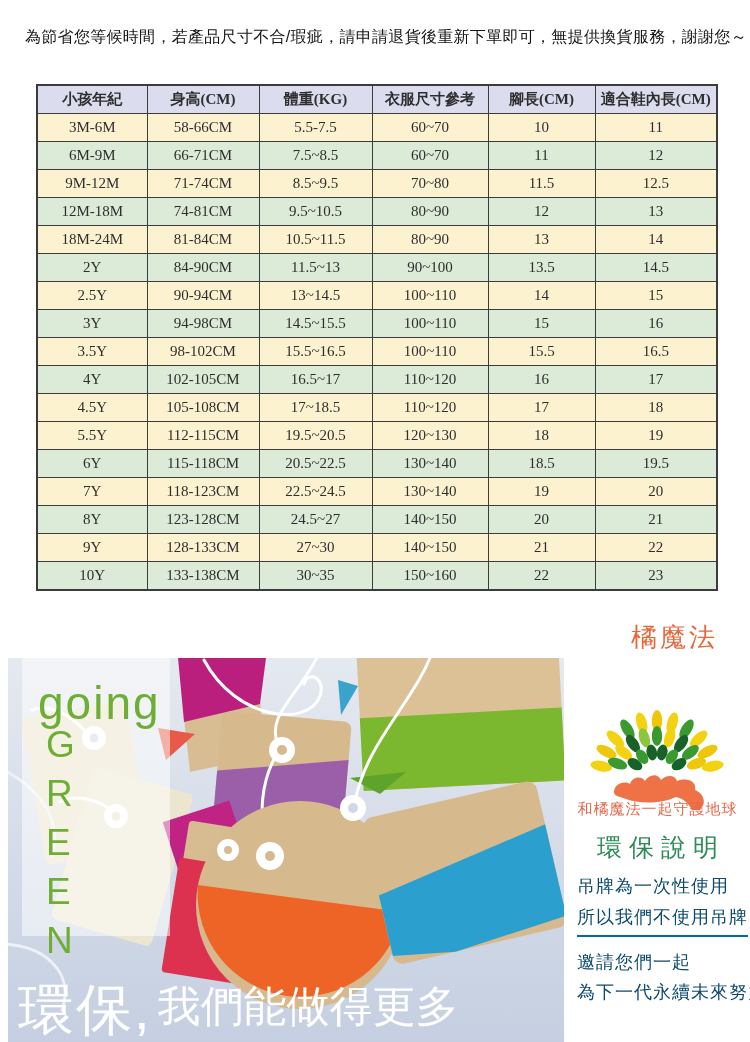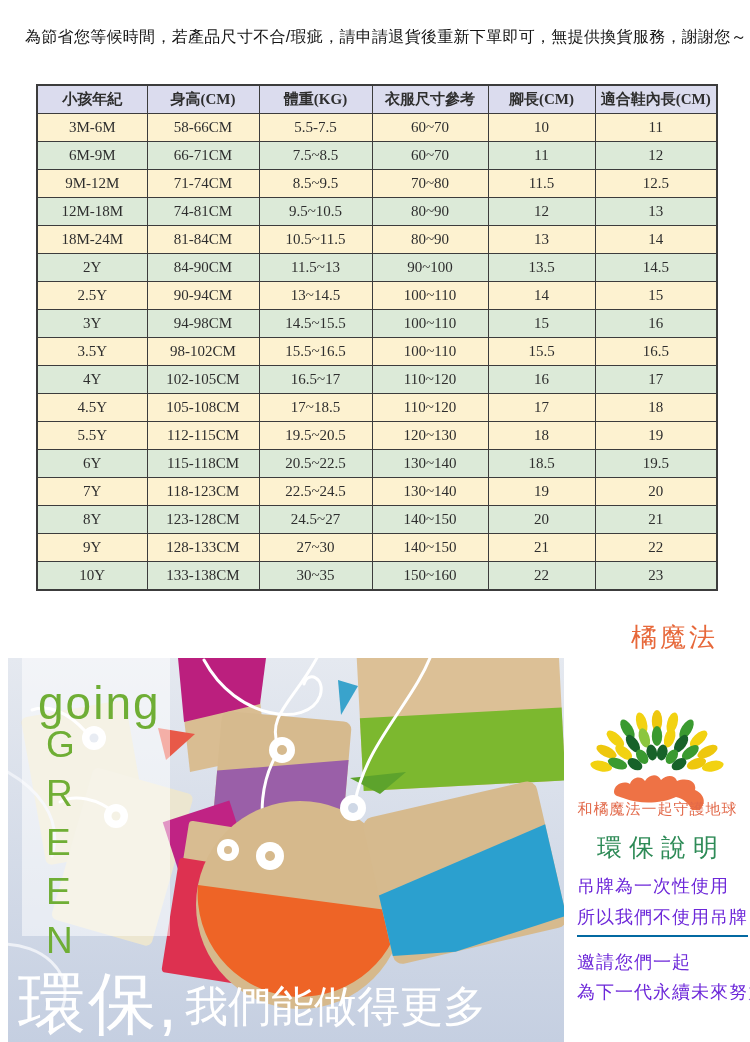--- a/index.html
+++ b/index.html
@@ -22,31 +22,31 @@
          font-size:26px;color:#e7683a;letter-spacing:3px;}
 
   
   .eco-photo{position:absolute;left:8px;top:658px;width:556px;height:384px;overflow:hidden;}
   .eco-photo svg{position:absolute;left:0;top:0;}
   .going{position:absolute;left:30px;top:22px;font-size:46px;color:#6fae35;font-weight:500;
          letter-spacing:2px;line-height:1;}
   .green-col{position:absolute;left:38px;top:68px;display:flex;flex-direction:column;gap:12px;
          font-size:37px;color:#6fae35;font-weight:500;line-height:1;}
   .headline{position:absolute;left:10px;bottom:6px;display:flex;align-items:flex-end;color:#ffffff;white-space:nowrap;}
-  .hl-big{font-size:68px;line-height:0.95;font-weight:500;letter-spacing:2px;}
+  .hl-big{font-size:56px;line-height:0.95;font-weight:500;letter-spacing:2px;}
   .hl-small{font-size:43px;line-height:1;margin:0 0 8px 6px;font-weight:500;}
 
   
   .logo-svg{position:absolute;left:582px;top:688px;}
   .slogan{position:absolute;left:565px;top:800px;width:185px;text-align:center;
           font-size:15px;color:#e2694a;letter-spacing:1px;}
   .eco-title{position:absolute;left:565px;top:831px;width:185px;text-align:center;
           font-size:25px;color:#2e8b57;letter-spacing:7px;padding-left:7px;
           box-sizing:border-box;font-weight:500;}
-  .info-line{position:absolute;left:577px;font-size:18px;color:#6d28d9;letter-spacing:1px;white-space:nowrap;}
+  .info-line{position:absolute;left:577px;font-size:18px;color:#0c4a6e;letter-spacing:1px;white-space:nowrap;}
   .l1{top:874px;}
   .l2{top:905px;border-bottom:2px solid #0369a1;padding-bottom:6px;}
   .l3{top:950px;}
   .l4{top:980px;}
 </style>
 </head>
 <body>
 
 <div class="page">
 

